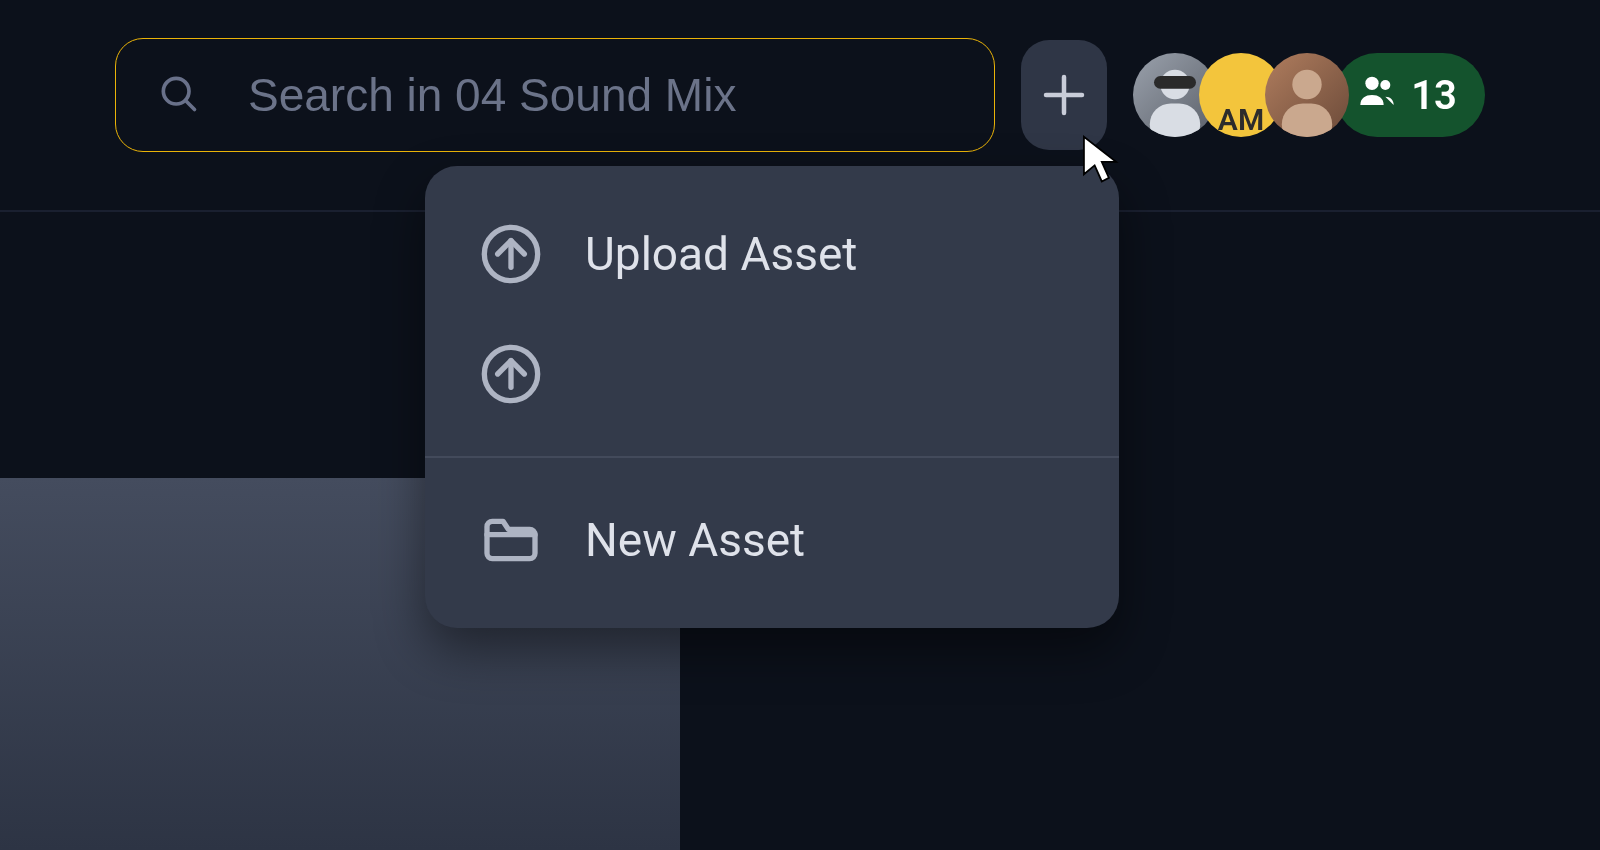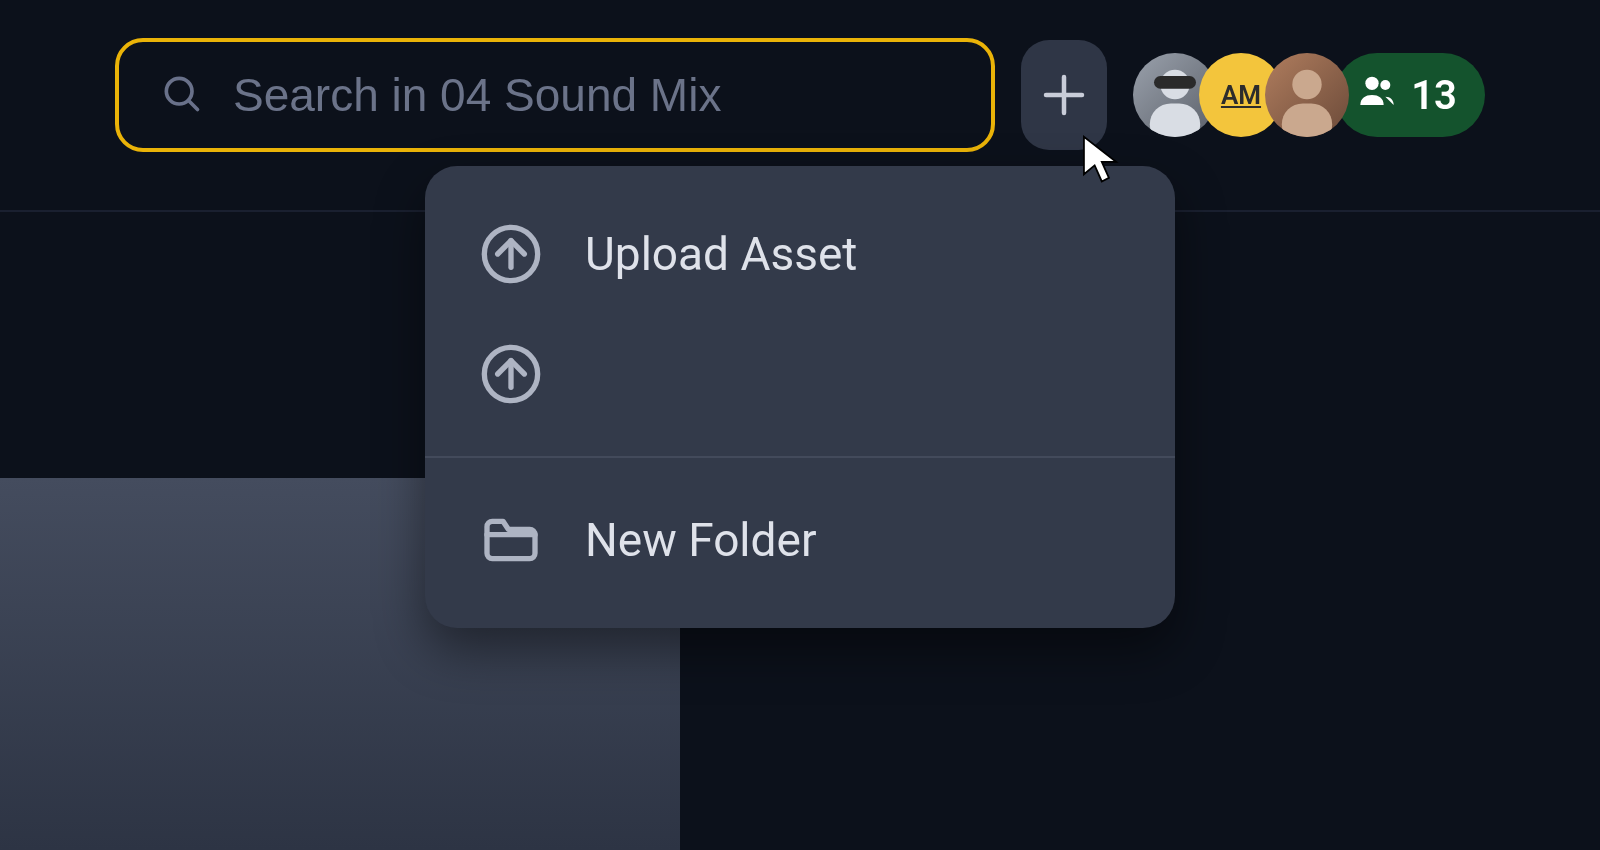--- a/index.html
+++ b/index.html
@@ -20,26 +20,26 @@
     height: 120px;
     display: flex;
     align-items: center;
     gap: 26px;
   }
 
   .search {
     flex: 0 0 auto;
     width: 880px;
     height: 114px;
-    border: 4px solid #eab308;
+    border: 1px solid #eab308;
     border-radius: 28px;
     display: flex;
     align-items: center;
     padding: 0 40px;
-    gap: 30px;
+    gap: 48px;
     background: transparent;
   }
   .search input {
     flex: 1;
     border: none;
     outline: none;
     background: transparent;
     color: #c7cbd6;
     font-size: 46px;
   }
@@ -61,28 +61,27 @@
     display: flex;
     align-items: center;
   }
   .avatar {
     width: 84px;
     height: 84px;
     border-radius: 50%;
     margin-left: -18px;
     background: #888;
     display: flex;
-    align-items: center;
+    align-items: flex-end;
     justify-content: center;
-    font-size: 26px;
+    font-size: 30px;
     font-weight: 600;
     color: #2c2c2c;
     overflow: hidden;
     position: relative;
-    text-decoration: underline;
   }
   .avatar:first-child { margin-left: 0; }
   .avatar .face {
     position:absolute; inset:0;
   }
   .avatar-1 { background: linear-gradient(135deg,#9aa1ac,#5a5f68); }
   .avatar-2 { background: #f3c53c; color:#2c2c2c; }
   .avatar-3 { background: linear-gradient(135deg,#b07d5e,#6b4a39); }
 
   .count-pill {
@@ -98,21 +97,21 @@
     margin-left: -14px;
     color: #fff;
     font-size: 40px;
     font-weight: 600;
   }
 
   .dropdown {
     position: absolute;
     top: 166px;
     left: 425px;
-    width: 750px;
+    width: 694px;
     background: #333a4a;
     border-radius: 32px;
     padding: 28px 0;
     box-shadow: 0 22px 50px rgba(0,0,0,.45);
     z-index: 50;
   }
   .dropdown-item {
     display: flex;
     align-items: center;
     gap: 42px;
@@ -238,19 +237,19 @@
     </span>
   </div>
   <div class="dropdown-divider"></div>
   <div class="dropdown-item">
     <span class="ic">
       <svg width="64" height="64" viewBox="0 0 24 24" fill="none" stroke="currentColor" stroke-width="2" stroke-linecap="round" stroke-linejoin="round">
         <path d="M3 7a2 2 0 0 1 2-2h4l2 3h8a2 2 0 0 1 2 2v7a2 2 0 0 1-2 2H5a2 2 0 0 1-2-2V7z"></path>
         <line x1="3" y1="10" x2="21" y2="10"></line>
       </svg>
     </span>
-    <span>New Folder</span>
+    <span>New Asset</span>
   </div>
 </div>
 
 <svg class="cursor" viewBox="0 0 20 28">
   <path d="M1 1 L1 22 L7 17 L11 26 L15 24 L11 15 L19 15 Z" fill="#ffffff" stroke="#000" stroke-width="1"></path>
 </svg>
 
 </body></html>

